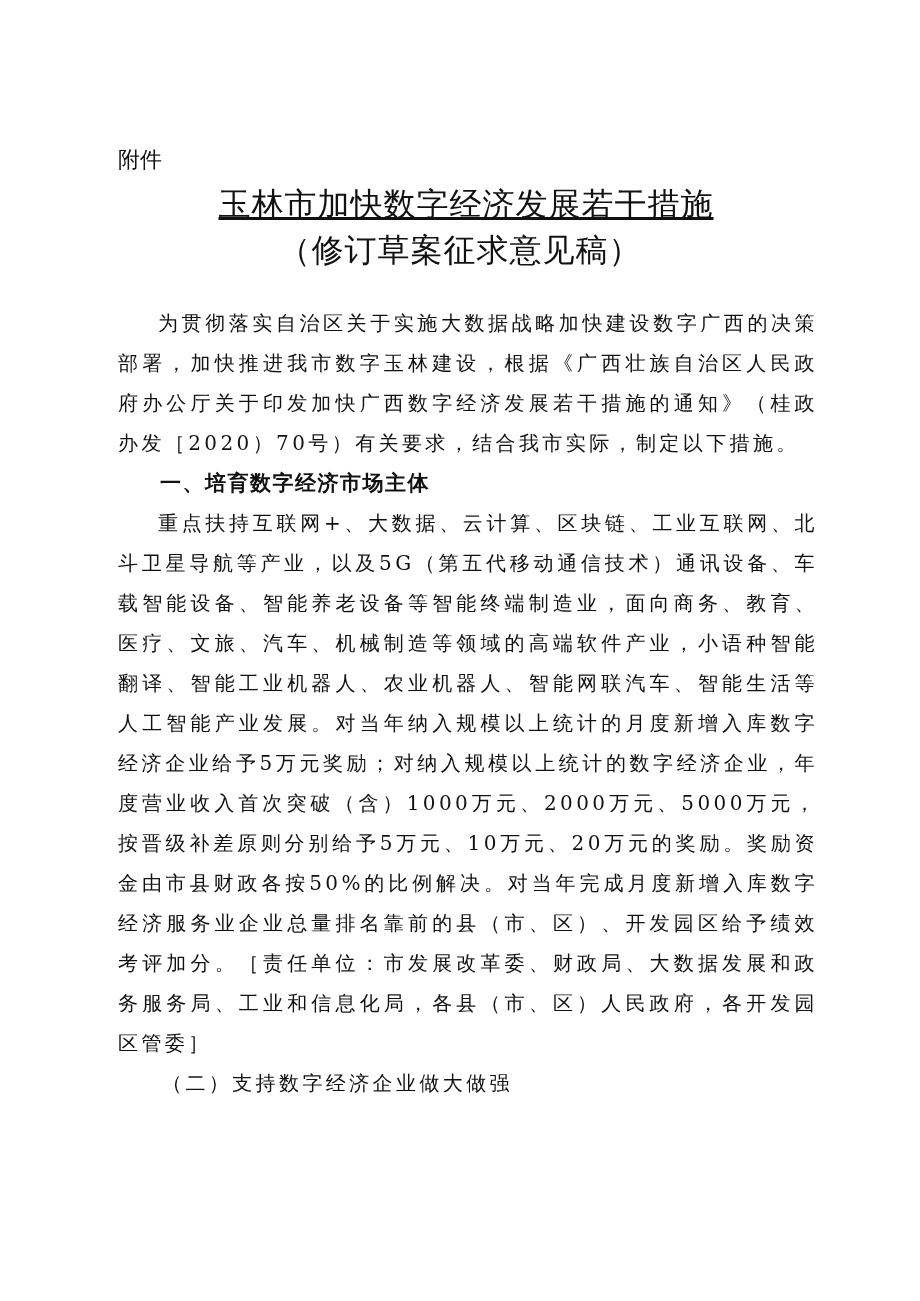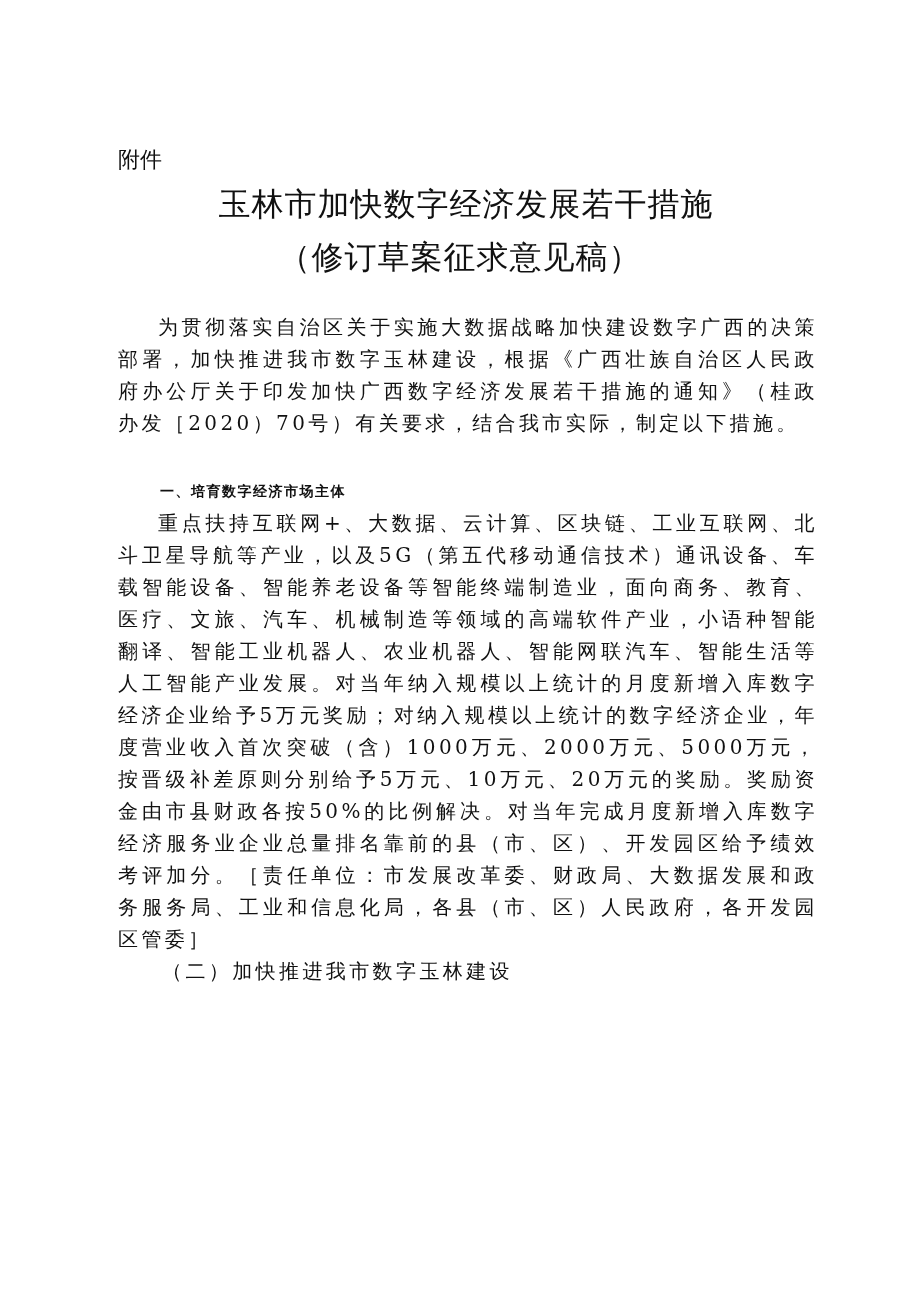--- a/index.html
+++ b/index.html
@@ -33,57 +33,56 @@
     .title {
       position: absolute;
       left: 0;
       width: 920px;
       text-align: center;
       font-family: "DejaVu Sans", "Liberation Sans", sans-serif;
       font-size: 32px;
       line-height: 40px;
       letter-spacing: 1px;
     }
-    .title.t1 { top: 184px; padding-left: 12px; box-sizing: border-box; }
-    .title.t2 { top: 237px; box-sizing: border-box; }
+    .title.t1 { top: 184px; padding-left: 12px; box-sizing: border-box; text-decoration: underline; }
+    .title.t2 { top: 230px; box-sizing: border-box; }
 
     .body {
       position: absolute;
       left: 118px;
-      top: 311px;
+      top: 303px;
       width: 700px;
       font-size: 20px;
-      line-height: 32px;
+      line-height: 40px;
       letter-spacing: 3.4px;
       text-align: justify;
     }
     .body p {
       margin: 0;
       text-indent: 40px;
     }
     .body p.h1 {
-      font-family: Liberation Sans, sans-serif;
+      font-family: Liberation Serif, serif;
       font-weight: bold;
-      font-size: 14px;
+      font-size: 21px;
       letter-spacing: 1.5px;
       text-indent: 42px;
-      margin-top: 36px;
     }
     .body p.h2 {
       text-indent: 44px;
     }
   </style>
 </head>
 <body>
 
 <div class="page">
   <div class="attach-label">附件</div>
 
   <div class="title t1">玉林市加快数字经济发展若干措施</div>
   <div class="title t2">（修订草案征求意见稿）</div>
 
   <div class="body">
     <p>为贯彻落实自治区关于实施大数据战略加快建设数字广西的决策部署，加快推进我市数字玉林建设，根据《广西壮族自治区人民政府办公厅关于印发加快广西数字经济发展若干措施的通知》（桂政办发［2020）70号）有关要求，结合我市实际，制定以下措施。</p>
     <p class="h1">一、培育数字经济市场主体</p>
     <p>重点扶持互联网+、大数据、云计算、区块链、工业互联网、北斗卫星导航等产业，以及5G（第五代移动通信技术）通讯设备、车载智能设备、智能养老设备等智能终端制造业，面向商务、教育、医疗、文旅、汽车、机械制造等领域的高端软件产业，小语种智能翻译、智能工业机器人、农业机器人、智能网联汽车、智能生活等人工智能产业发展。对当年纳入规模以上统计的月度新增入库数字经济企业给予5万元奖励；对纳入规模以上统计的数字经济企业，年度营业收入首次突破（含）1000万元、2000万元、5000万元，按晋级补差原则分别给予5万元、10万元、20万元的奖励。奖励资金由市县财政各按50%的比例解决。对当年完成月度新增入库数字经济服务业企业总量排名靠前的县（市、区）、开发园区给予绩效考评加分。［责任单位：市发展改革委、财政局、大数据发展和政务服务局、工业和信息化局，各县（市、区）人民政府，各开发园区管委］</p>
-    <p class="h2">（二）加快推进我市数字玉林建设</p>
+    <p class="h2">（二）支持数字经济企业做大做强</p>
   </div>
 </div>
 
 </body></html>

